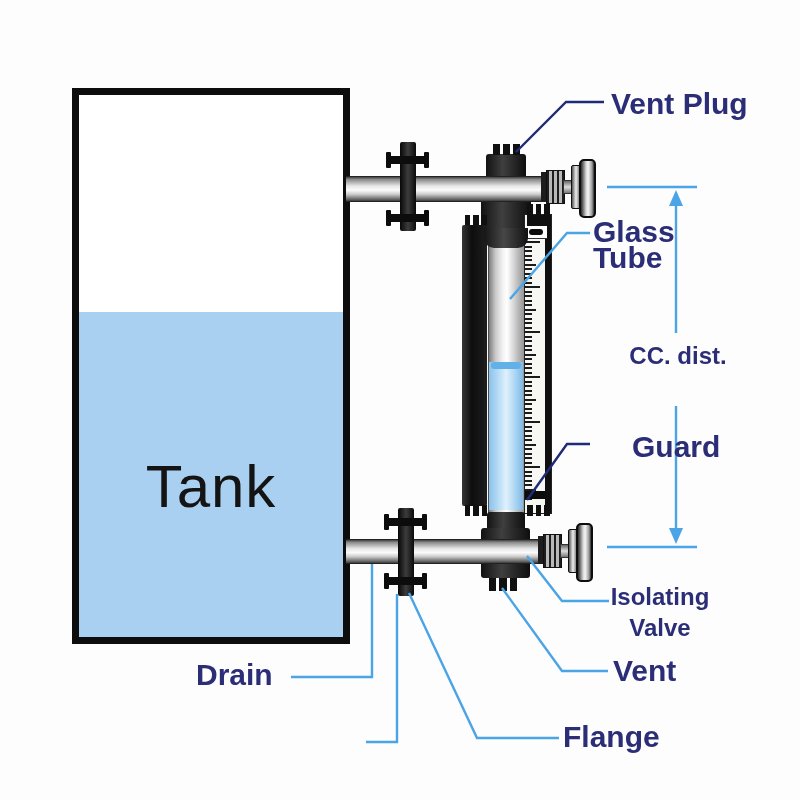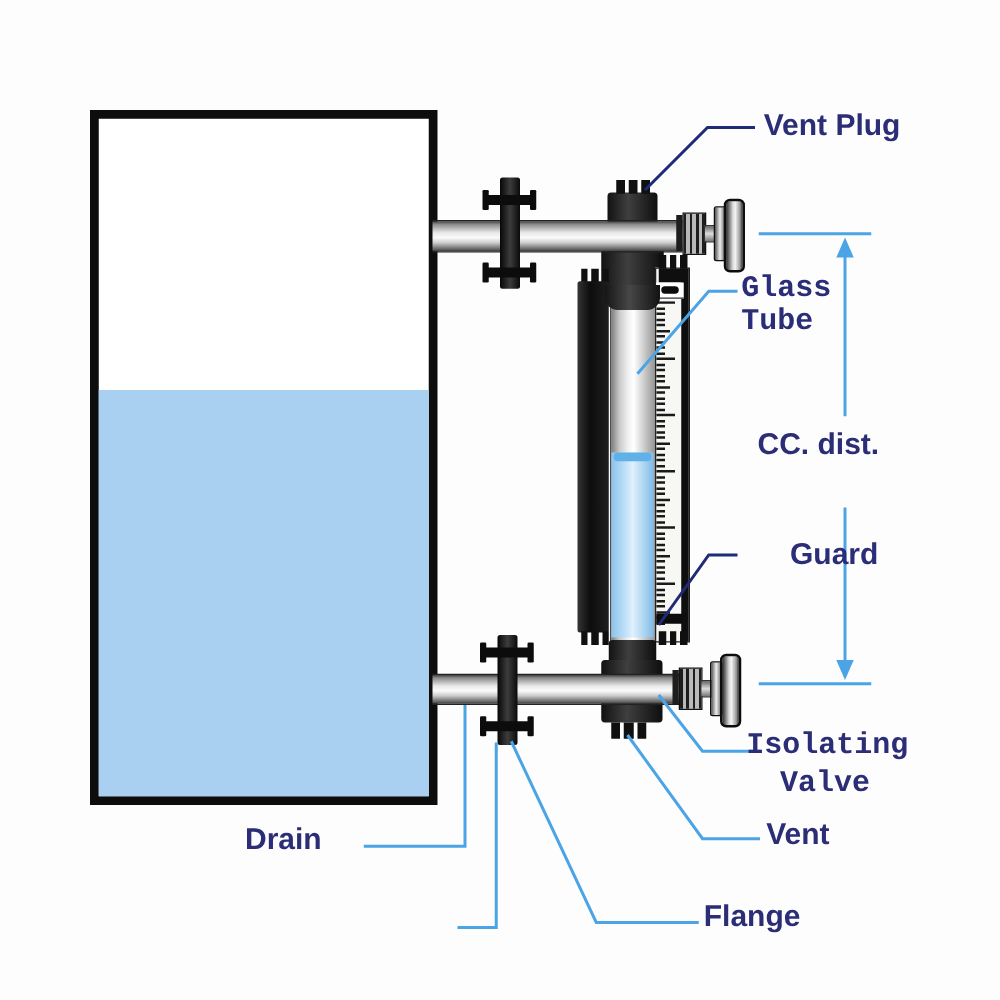--- a/index.html
+++ b/index.html
@@ -37,34 +37,35 @@
   .ruler{left:524px;top:214px;width:28px;height:300px;background:#f7f7f4;border:1px solid #222;box-sizing:border-box;z-index:2;}
   .ruler-right-col{position:absolute;right:0;top:0;width:6px;height:100%;background:#0f0f0f;}
   .ruler-logo-band{position:absolute;left:0;top:11px;width:22px;height:12px;background:#fff;border-bottom:1px solid #333;}
   .ruler-logo{position:absolute;left:4px;top:3px;width:14px;height:6px;background:#0c0c0c;border-radius:3px;}
   .ruler-header{position:absolute;left:2px;top:0;width:20px;height:11px;background:#0f0f0f;}
   .ruler-ticks{position:absolute;left:0;top:26px;width:22px;height:265px;overflow:hidden;}
   .ruler-ticks .tick{position:absolute;left:0;height:2px;background:#1a1a1a;}
   .ruler-marker{position:absolute;left:0;top:276px;width:21px;height:8px;background:#0c0c0c;}
 
   
-  .lbl{color:var(--label_text,#2b2e77);font-weight:700;font-size:24px;z-index:7;white-space:nowrap;}
-  .lbl.wrap{white-space:normal;font-family:Liberation Mono, monospace;}
-  .dim-lbl{font-size:24px;line-height:29px;text-align:left;}
+  .lbl{color:var(--label_text,#2b2e77);font-weight:700;font-size:30px;z-index:7;white-space:nowrap;}
+  .lbl.wrap{white-space:normal;}
+  .dim-lbl{font-size:24px;line-height:29px;text-align:center;}
 
   svg.overlay{position:absolute;left:0;top:0;z-index:6;pointer-events:none;}
 </style>
 </head>
 <body>
 
 <div class="stage">
 
   <div class="abs tank">
     <div class="tank-water" style="background: rgb(169, 207, 241);"></div>
   </div>
+  <div class="abs tank-label">Tank</div>
 
   <div class="abs darkbody" style="left:486px;top:154px;width:40px;height:46px;"></div>
   <div class="abs darkbody" style="left:481px;top:196px;width:50px;height:40px;"></div>
   <div class="abs tabs" style="left:493px;top:144px;width:27px;height:11px;">
       <div class="tab"></div>
       <div class="tab"></div>
       <div class="tab"></div>
     </div>
   <div class="abs collar" style="left:484px;top:228px;width:44px;height:20px;"></div>
 

